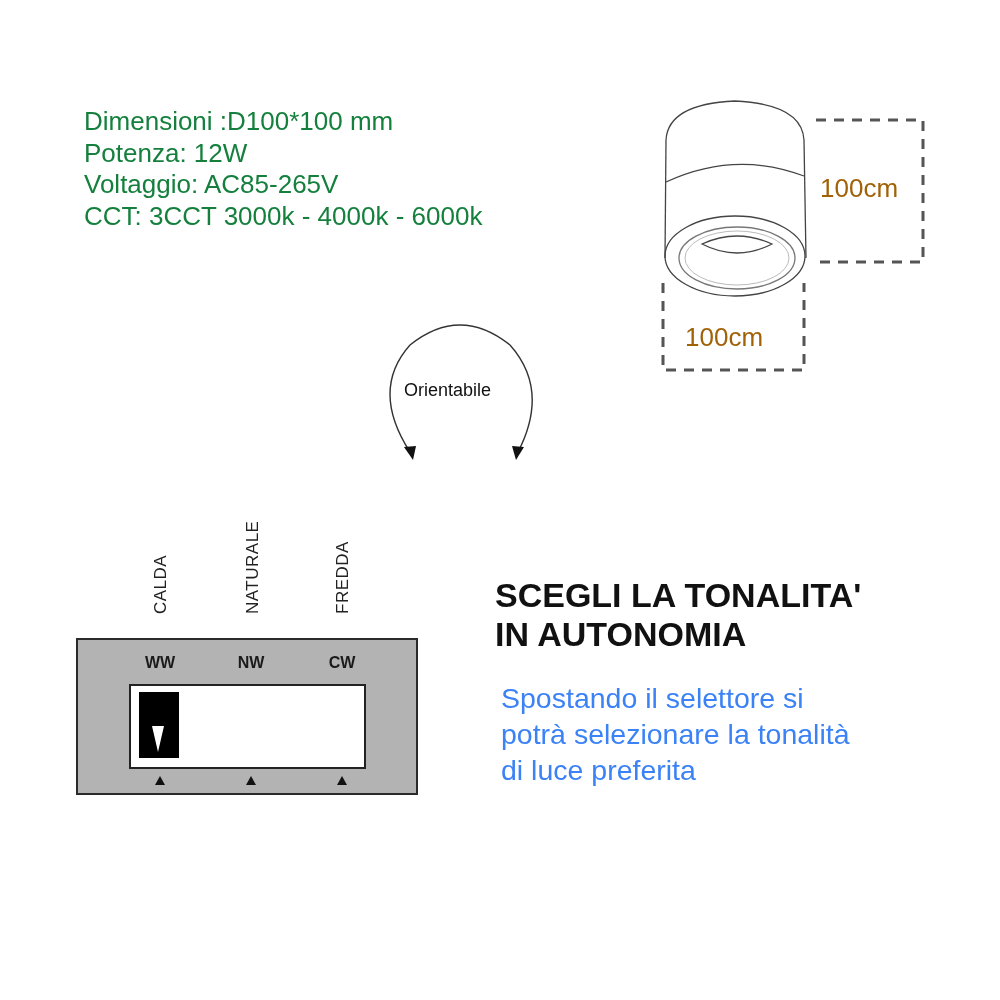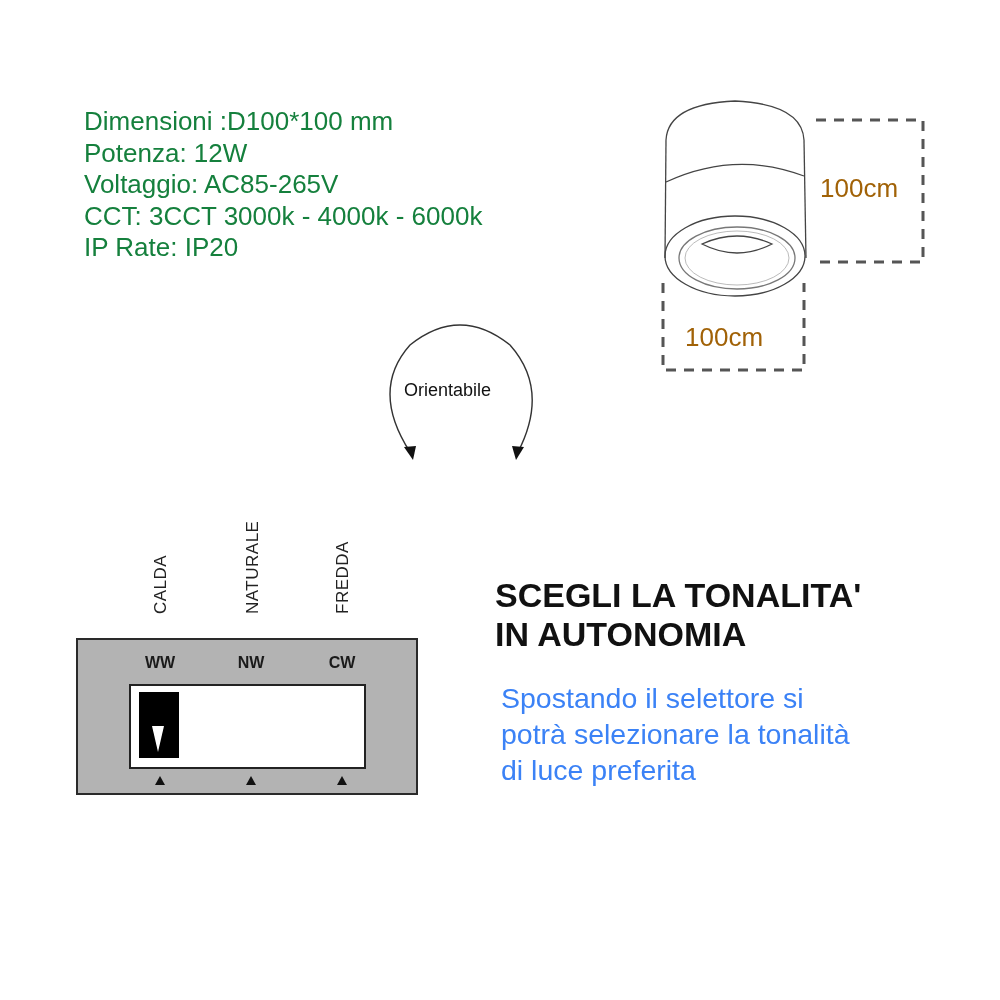--- a/index.html
+++ b/index.html
@@ -21,21 +21,20 @@
   .desc { position:absolute; left:501px; top:680px; font-size:28.5px; line-height:36px; color:#3b82f6; }
 </style>
 </head>
 <body>
 
 <div class="specs">
   <div>Dimensioni :D100*100 mm</div>
   <div>Potenza: 12W</div>
   <div>Voltaggio: AC85-265V</div>
   <div>CCT: 3CCT 3000k - 4000k - 6000k</div>
-  <div>IP Rate: IP20</div>
 </div>
 
 <svg class="lamp" width="1000" height="400">
   <g fill="none" stroke="#444" stroke-width="1.3">
 
     <path d="M666 140 Q668 104 735 101 Q802 104 804 140"></path>
 
     <path d="M666 140 L665 258"></path>
     <path d="M804 140 L806 258"></path>
 

